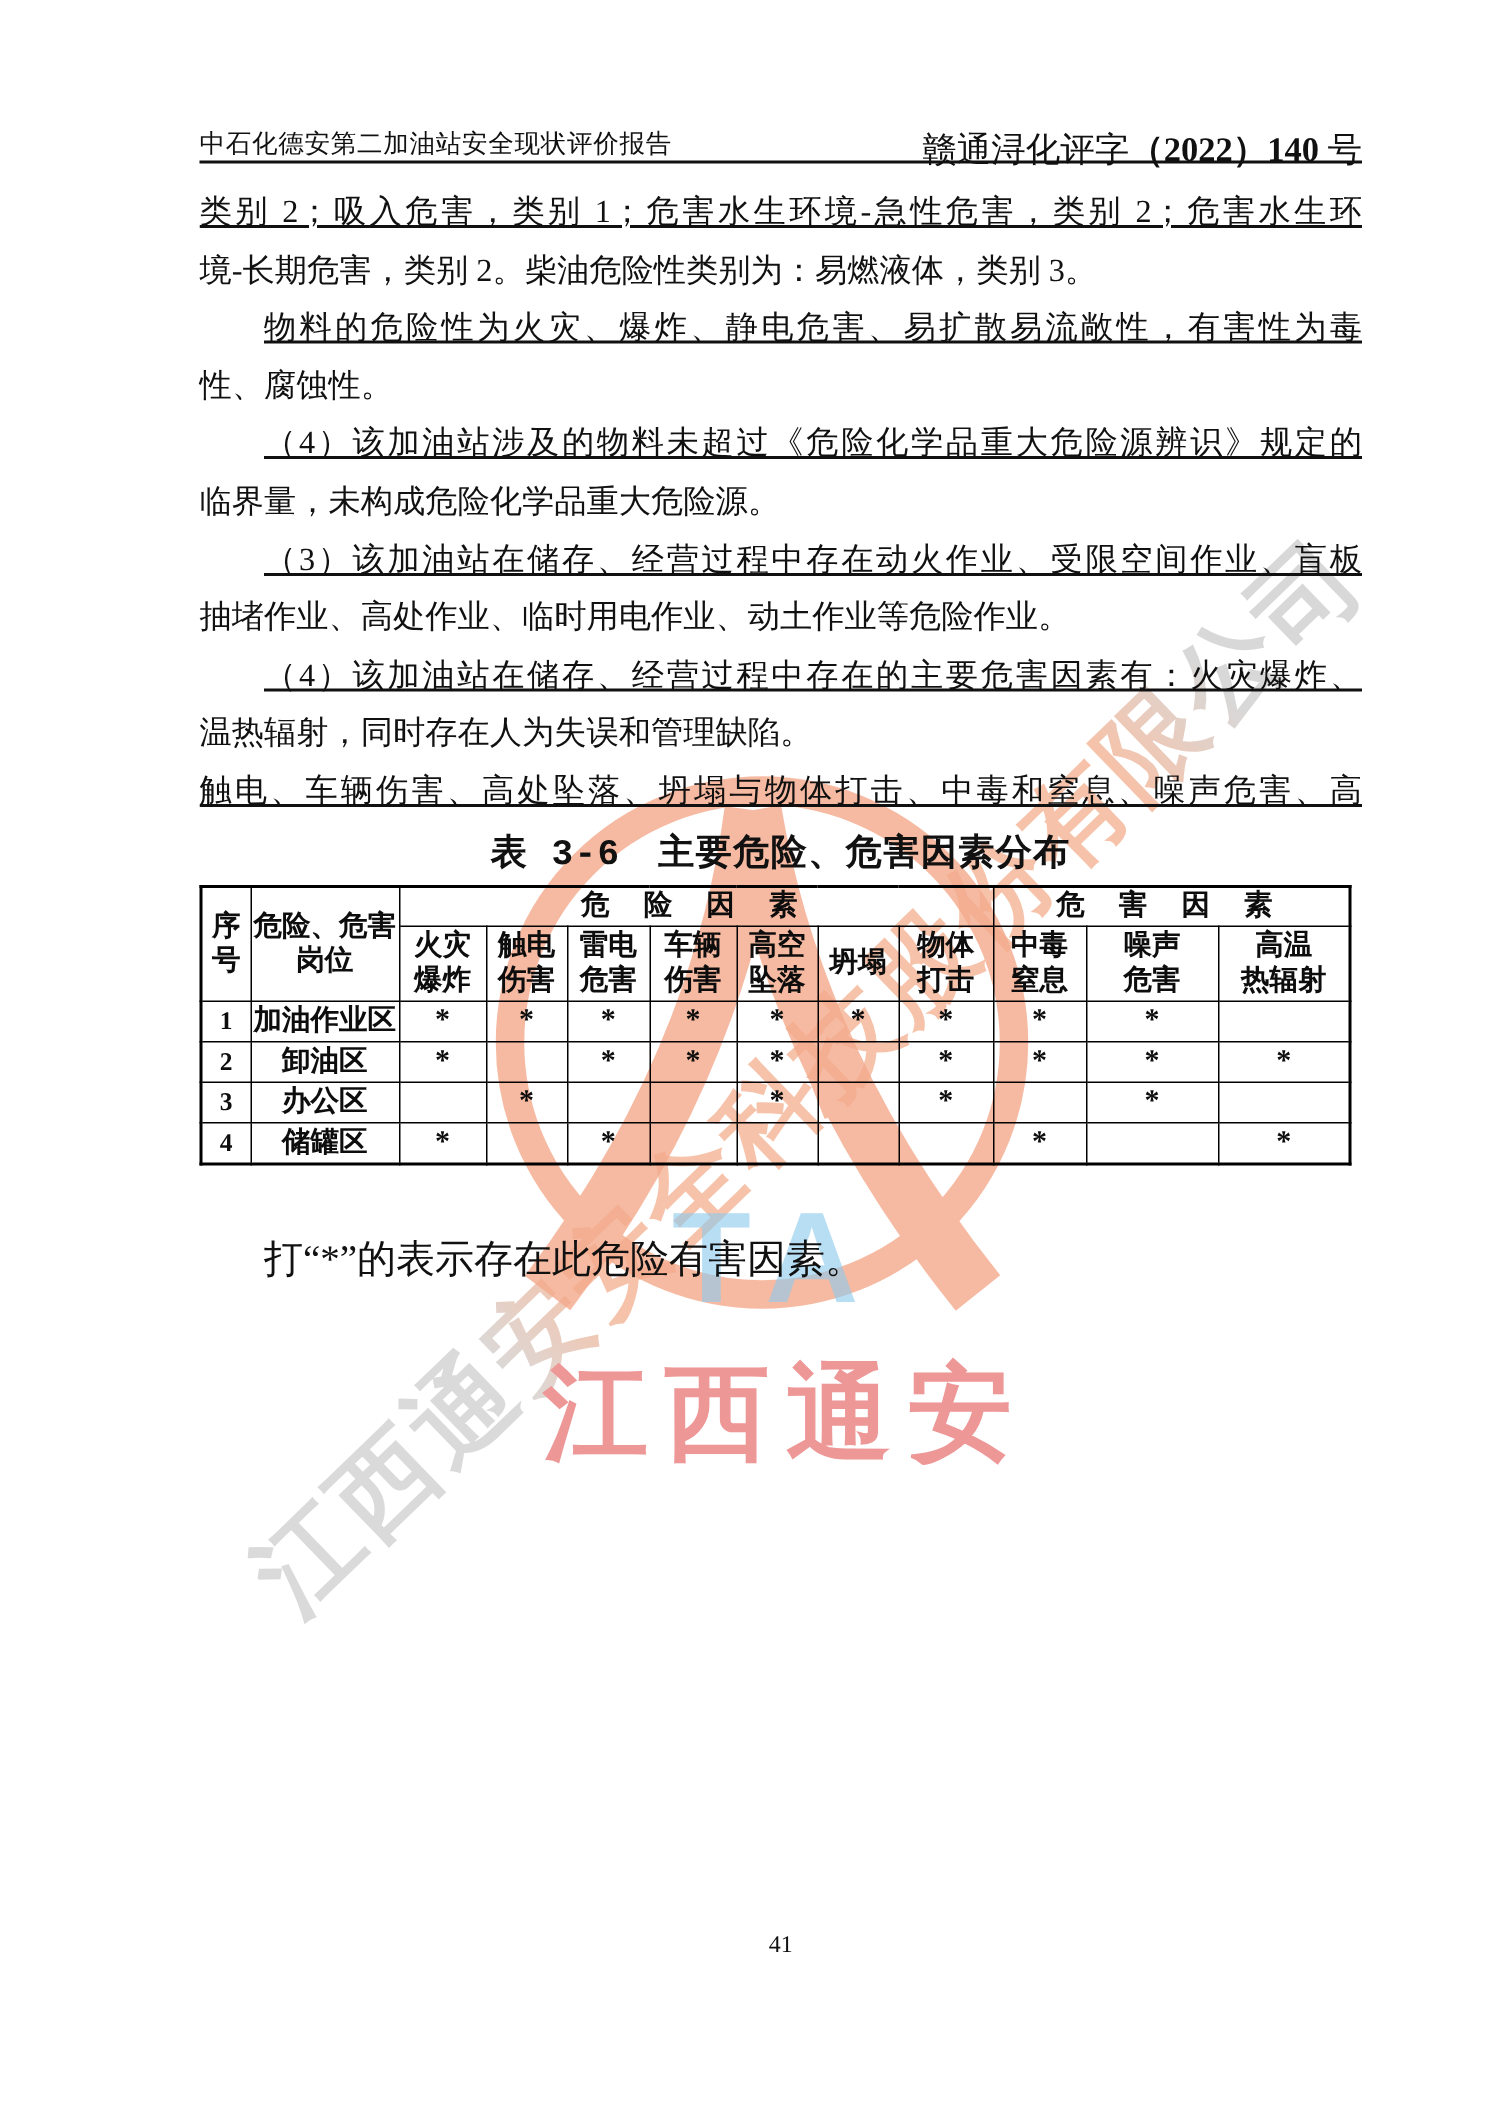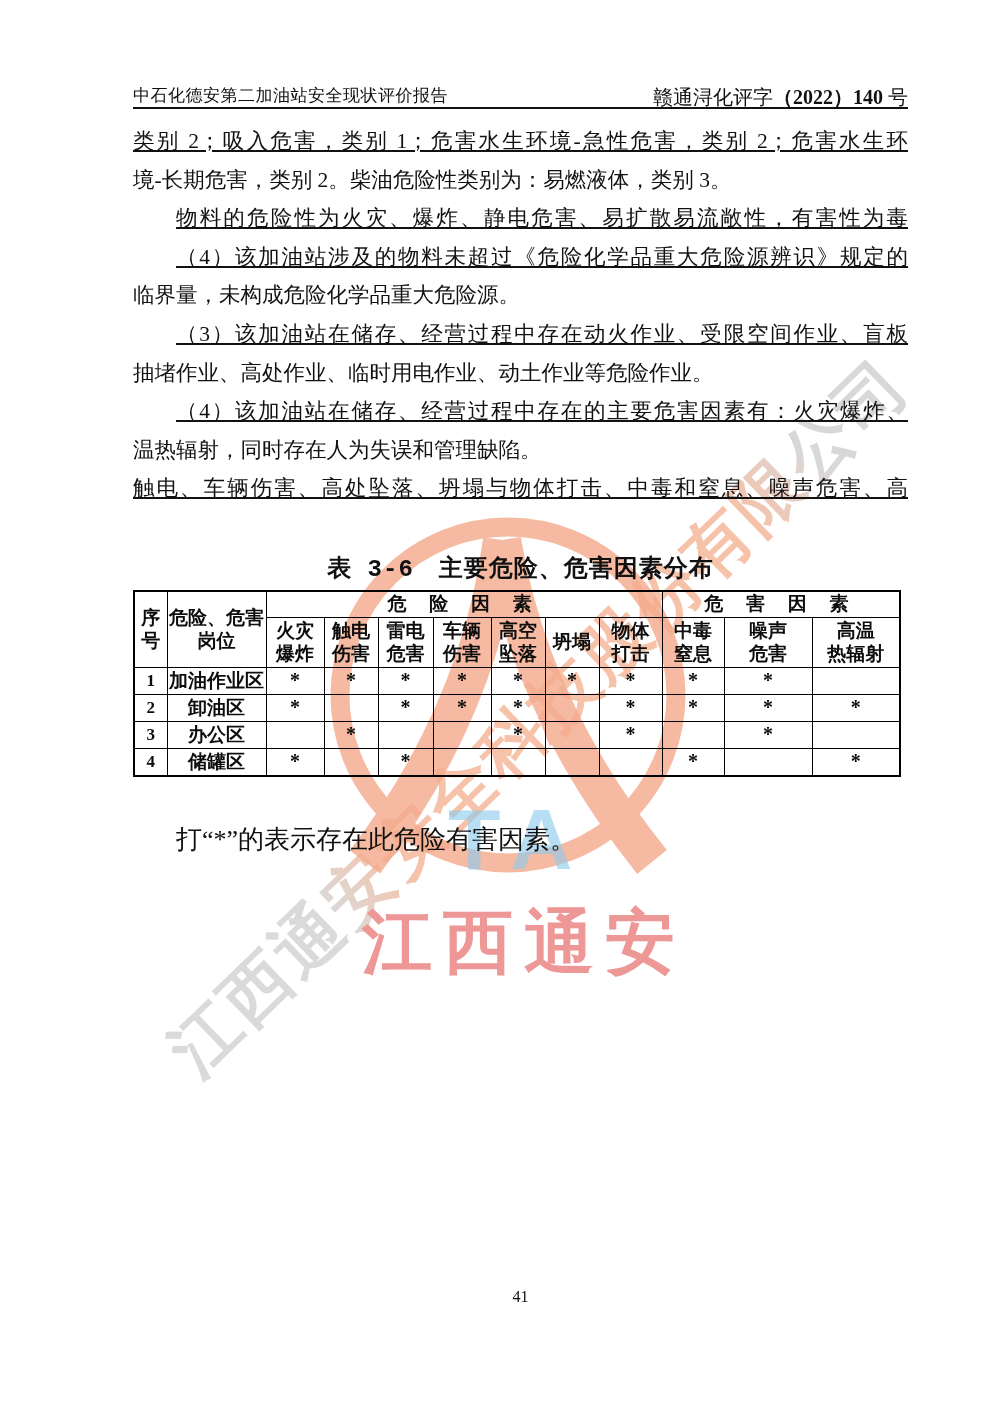--- a/index.html
+++ b/index.html
@@ -41,21 +41,21 @@
 
   
   .content{position:absolute;inset:0;z-index:1;border-radius:29px;}
 
   .hdr-left{
     position:absolute;left:133px;top:84px;
     font-size:17px;letter-spacing:0.5px;
   }
   .hdr-right{
     position:absolute;right:84px;top:84px;width:500px;
-    text-align:right;font-size:20px;
+    text-align:right;font-size:23px;
   }
   .hdr-right b{font-weight:bold;}
   .hdr-rule{
     position:absolute;left:133px;top:107px;width:775px;height:2px;
     background:#111;
   }
 
   .bodytext{position:absolute;left:133px;top:122px;width:775px;}
   .tline{
     width:775px;height:38.6px;line-height:38.6px;
@@ -123,20 +123,21 @@
   <div class="content">
 
     <div class="hdr-left">中石化德安第二加油站安全现状评价报告</div>
     <div class="hdr-right"><span>赣通浔化评字</span><b>（2022）140</b><span> 号</span></div>
     <div class="hdr-rule"></div>
 
     <div class="bodytext">
       <div class="tline fill">类别 2；吸入危害，类别 1；危害水生环境-急性危害，类别 2；危害水生环</div>
       <div class="tline">境-长期危害，类别 2。柴油危险性类别为：易燃液体，类别 3。</div>
       <div class="tline fill indent">物料的危险性为火灾、爆炸、静电危害、易扩散易流敞性，有害性为毒</div>
+      <div class="tline">性、腐蚀性。</div>
       <div class="tline fill indent">（4）该加油站涉及的物料未超过《危险化学品重大危险源辨识》规定的</div>
       <div class="tline">临界量，未构成危险化学品重大危险源。</div>
       <div class="tline fill indent">（3）该加油站在储存、经营过程中存在动火作业、受限空间作业、盲板</div>
       <div class="tline">抽堵作业、高处作业、临时用电作业、动土作业等危险作业。</div>
       <div class="tline fill indent">（4）该加油站在储存、经营过程中存在的主要危害因素有：火灾爆炸、</div>
       <div class="tline">温热辐射，同时存在人为失误和管理缺陷。</div>
       <div class="tline fill">触电、车辆伤害、高处坠落、坍塌与物体打击、中毒和窒息、噪声危害、高</div>
     </div>
 
     <div class="tbl-title">表 3-6　主要危险、危害因素分布</div>

